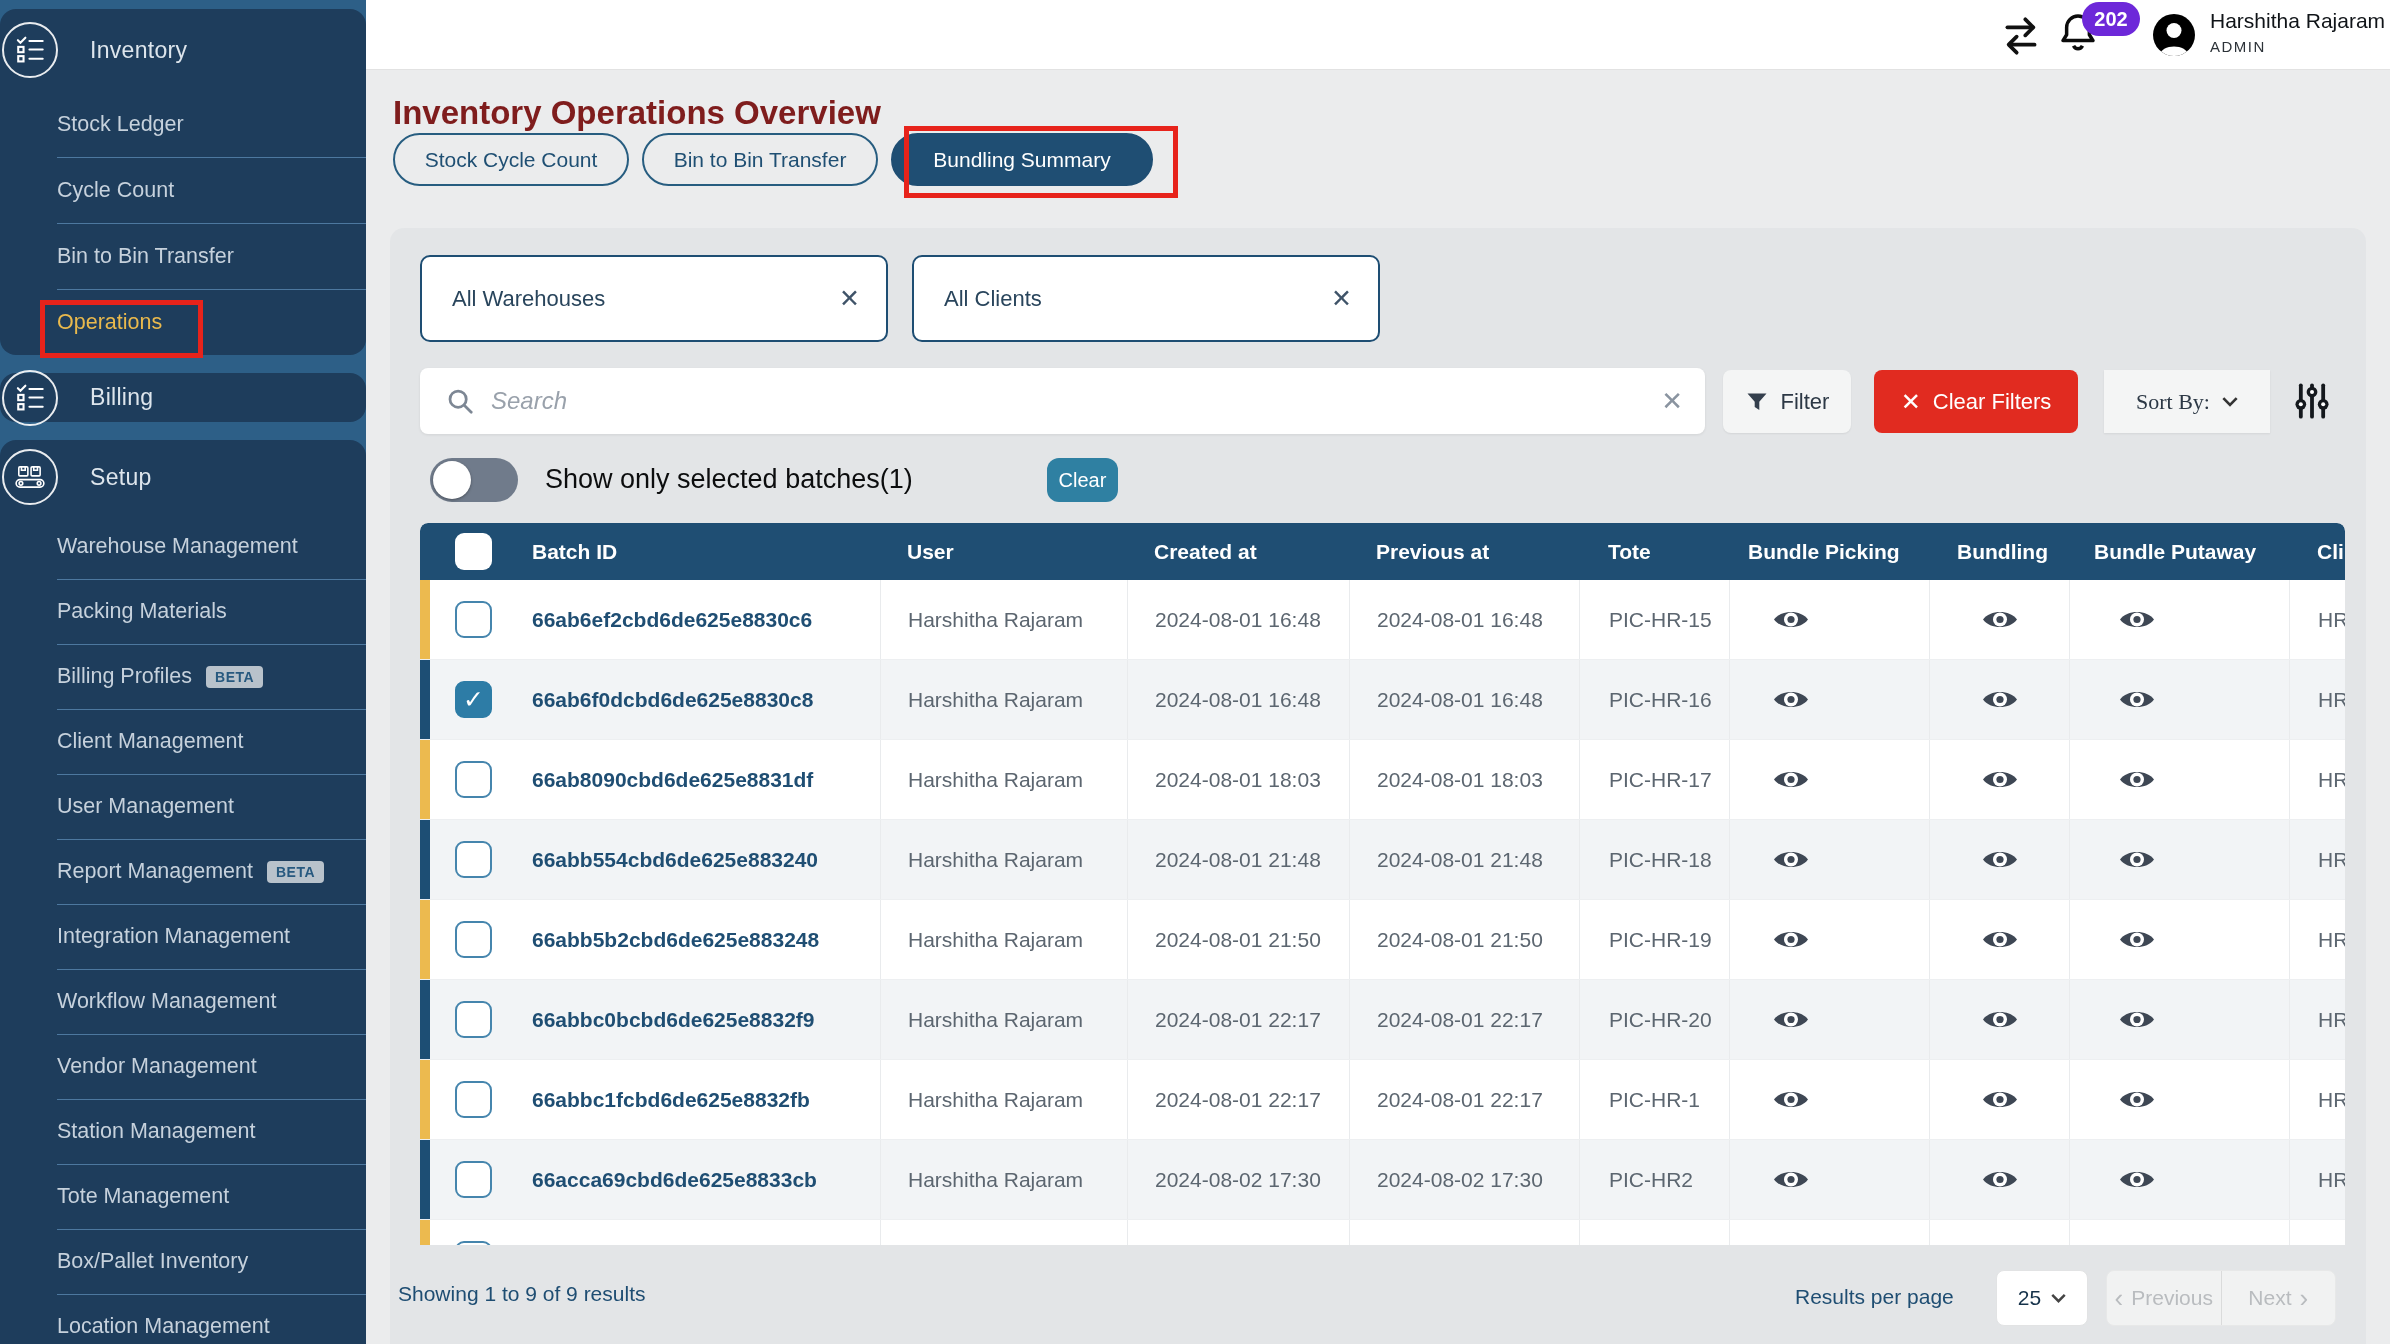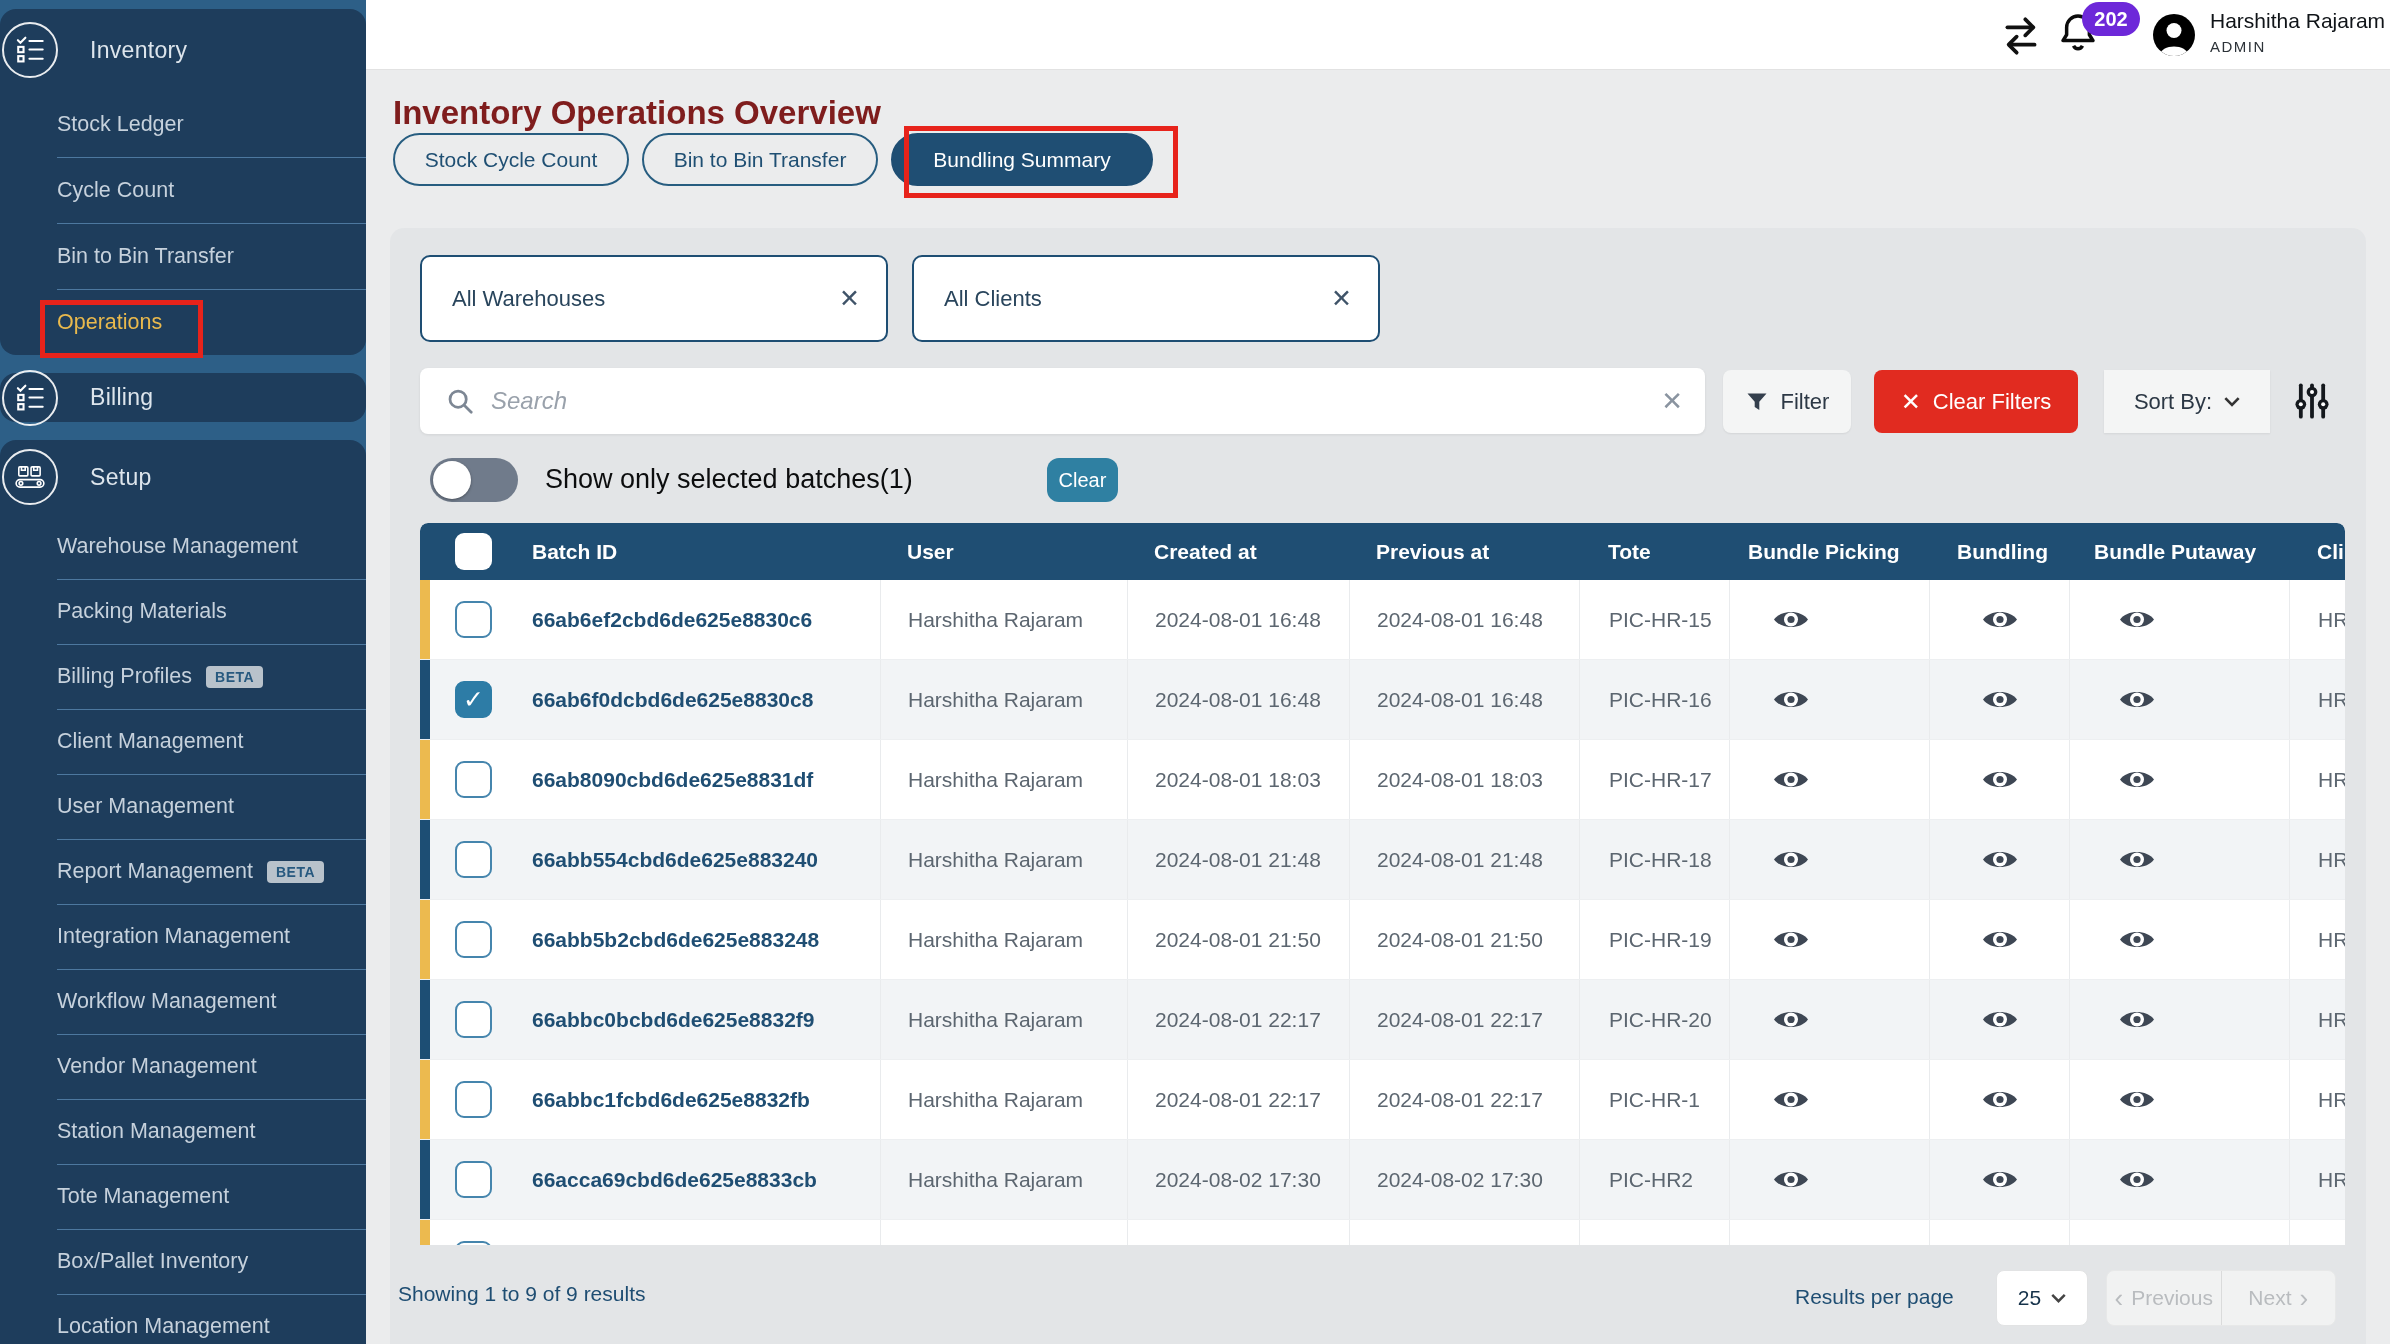--- a/index.html
+++ b/index.html
@@ -49,21 +49,21 @@
   .dd-x { font-size:25px; color:#3f5368; cursor:pointer; }
 
   .searchbar { position:absolute; left:30px; top:140px; width:1285px; height:66px; background:#fff; border-radius:8px; box-shadow:0 1px 3px rgba(0,0,0,.08); display:flex; align-items:center; padding:0 22px 0 25px; }
   .search-input { flex:1; border:none; outline:none; font-size:24px; color:#30363d; margin-left:16px; font-family:inherit; background:transparent; }
   .search-input::placeholder { font-style:italic; color:#99a1ab; }
   .search-x { font-size:26px; color:#8a94a0; cursor:pointer; margin-left:10px; }
 
   .btn-filter { position:absolute; left:1333px; top:142px; width:128px; height:63px; background:#f4f5f5; border:none; border-radius:8px; box-shadow:0 1px 2px rgba(0,0,0,.07); display:flex; align-items:center; justify-content:center; gap:12px; font-size:22px; color:#2c3845; font-family:inherit; cursor:pointer; }
   .btn-clearf { position:absolute; left:1484px; top:142px; width:204px; height:63px; background:#e12b20; border:none; border-radius:8px; display:flex; align-items:center; justify-content:center; gap:12px; font-size:22px; color:#fff; font-weight:500; font-family:inherit; cursor:pointer; }
   .cf-x { font-size:24px; font-weight:bold; }
-  .btn-sort { position:absolute; left:1714px; top:142px; width:166px; height:63px; background:#f4f5f5; border:none; border-radius:0; box-shadow:0 1px 2px rgba(0,0,0,.07); display:flex; align-items:center; justify-content:center; gap:12px; font-size:22px; color:#2c3845; font-family:Liberation Sans, sans-serif; cursor:pointer; }
+  .btn-sort { position:absolute; left:1714px; top:142px; width:166px; height:63px; background:#f4f5f5; border:none; border-radius:0; box-shadow:0 1px 2px rgba(0,0,0,.07); display:flex; align-items:center; justify-content:center; gap:12px; font-size:22px; color:#2c3845; font-family:Liberation Serif, serif; cursor:pointer; }
   .sliders { position:absolute; left:1902px; top:140px; width:40px; height:66px; display:flex; align-items:center; justify-content:center; cursor:pointer; }
 
   .toggle { position:absolute; left:40px; top:230px; width:88px; height:44px; background:#707b8b; border-radius:22px; cursor:pointer; }
   .knob { position:absolute; left:3px; top:3px; width:38px; height:38px; background:#fff; border-radius:50%; box-shadow:0 1px 3px rgba(0,0,0,.35); }
   .toggle-label { position:absolute; left:155px; top:236px; font-size:27px; color:#0c0d0e; font-weight:500; }
   .btn-clear-sel { position:absolute; left:657px; top:230px; width:71px; height:44px; background:#2f80a2; border:none; border-radius:12px; color:#fff; font-size:20px; font-family:inherit; cursor:pointer; }
 
   
   .tbl { position:absolute; left:30px; top:295px; width:1925px; height:722px; overflow:hidden; border-radius:8px 8px 0 0; }
   .thead { height:57px; background:#1f4e73; display:flex; align-items:center; border-radius:8px 8px 0 0; }

